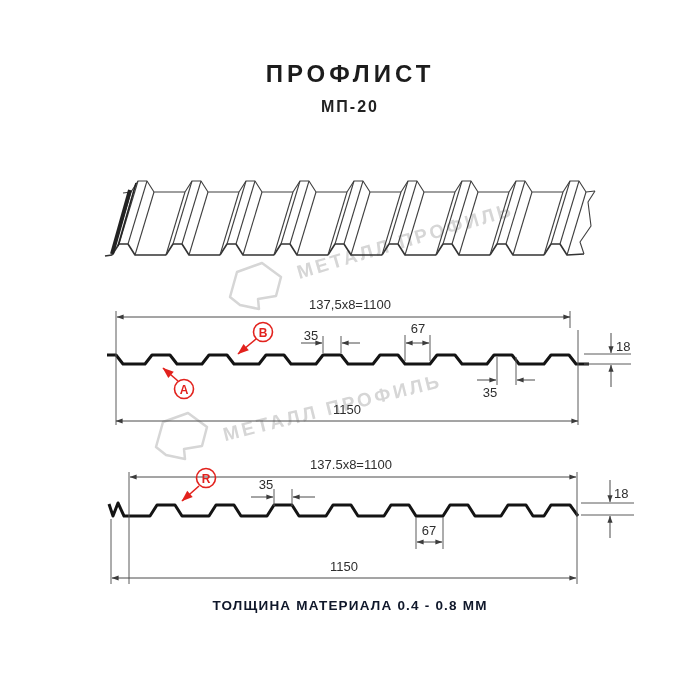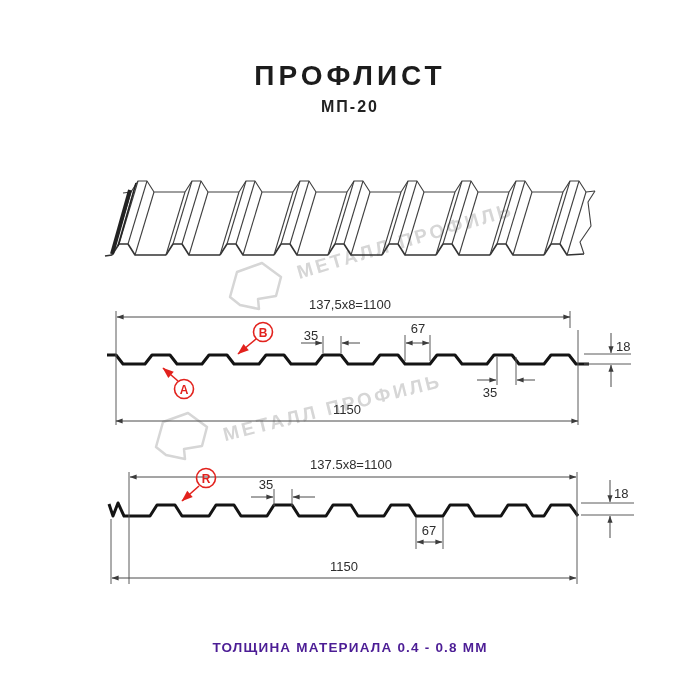--- a/index.html
+++ b/index.html
@@ -1,23 +1,23 @@
 <!DOCTYPE html>
 <html><head>
 <meta charset="utf-8">
 <style>
   html,body{margin:0;padding:0;background:#ffffff;}
   .page{position:relative;width:700px;height:700px;background:#fff;overflow:hidden;
         font-family:"Liberation Sans","DejaVu Sans",sans-serif;}
   .title{position:absolute;left:0;top:60px;width:700px;text-align:center;
-         font-size:28px;font-weight:bold;letter-spacing:4px;color:#1c1c1c;}
+         font-size:24px;font-weight:bold;letter-spacing:4px;color:#1c1c1c;}
   .subtitle{position:absolute;left:0;top:98px;width:700px;text-align:center;
             font-size:16px;font-weight:600;letter-spacing:2px;color:#222;}
-  .note{position:absolute;left:0;top:640px;width:700px;text-align:center;
-        font-size:13.5px;font-weight:600;letter-spacing:1.2px;color:#4c1d95;}
+  .note{position:absolute;left:0;top:598px;width:700px;text-align:center;
+        font-size:13.5px;font-weight:600;letter-spacing:1.2px;color:#0f172a;}
   svg text{font-family:"Liberation Sans","DejaVu Sans",sans-serif;}
   .dimtxt{font-size:13px;fill:#2e2e2e;}
   .dimline{stroke:#4a4a4a;stroke-width:1;fill:none;}
   .extline{stroke:#5a5a5a;stroke-width:1;fill:none;}
   .prof{stroke:#141414;stroke-width:3;fill:none;stroke-linejoin:round;}
   .tl{stroke:#3f3f3f;stroke-width:1.1;fill:none;stroke-linejoin:round;}
   .tlf{stroke:#333;stroke-width:1.6;fill:none;stroke-linejoin:round;}
   .wm{fill:#d6d6d6;font-size:19px;font-weight:bold;letter-spacing:3px;}
   .wmlogo{stroke:#d6d6d6;stroke-width:2.5;fill:none;stroke-linejoin:round;}
   .red{stroke:#e2221d;fill:none;stroke-width:1.6;}

